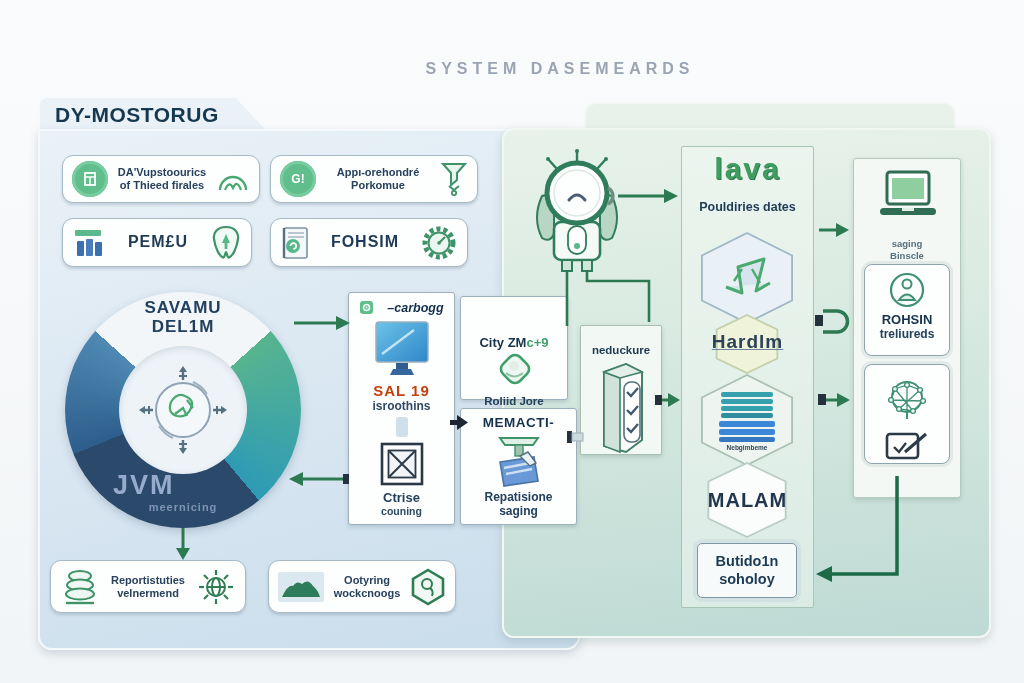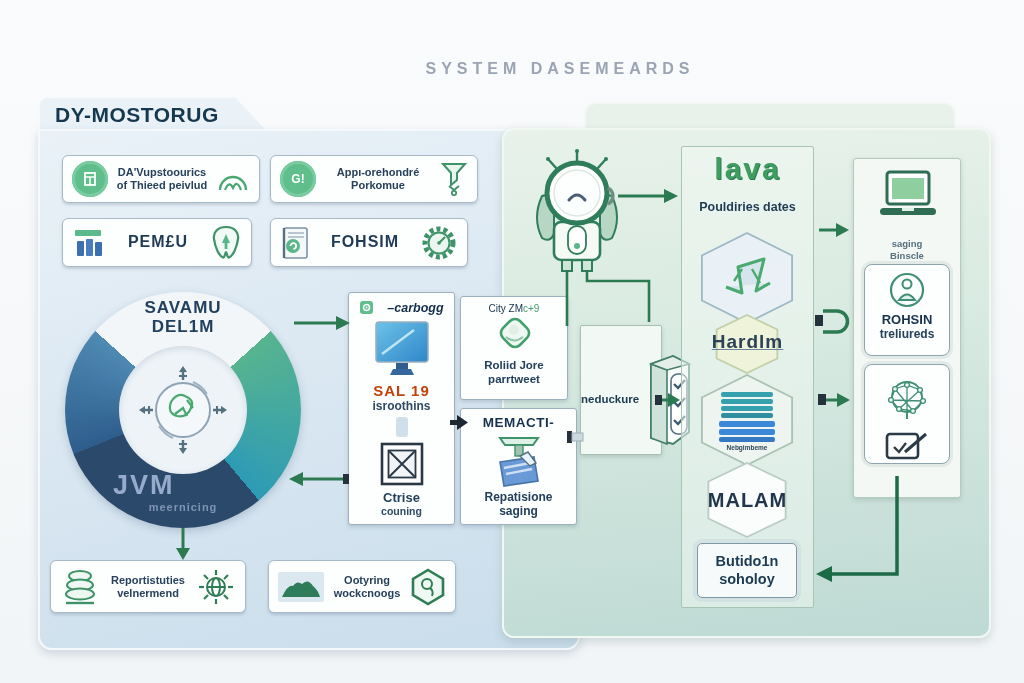--- a/index.html
+++ b/index.html
@@ -22,21 +22,21 @@
   .gtab{left:584px;top:102px;width:372px;height:30px;border-radius:12px 12px 0 0;
     background:#e8f2ea;border:2px solid #f3f8f4;border-bottom:none;}
   .gbody{left:502px;top:128px;width:489px;height:510px;border-radius:12px;
     background:linear-gradient(175deg,#e8f2ea 0%,#d6e9e0 45%,#bedad4 100%);
     border:2px solid #f1f7f3;box-shadow:0 4px 10px rgba(110,140,135,.28);}
 
   .paneltitle{left:55px;top:103px;font-size:21px;font-weight:700;color:#16384f;letter-spacing:.5px;}
 
   
   .fbox{display:flex;align-items:center;gap:8px;padding:0 9px;background:#fdfefe;
-    border:1.5px solid #a9bac7;border-radius:6px;box-shadow:0 2px 3px rgba(100,120,140,.28);}
+    border:1.5px solid #a9bac7;border-radius:11px;box-shadow:0 2px 3px rgba(100,120,140,.28);}
   .fbox .txt{flex:1;text-align:center;font-size:11px;font-weight:700;color:#27415c;line-height:1.18;}
   .fbox .big{font-size:16px;letter-spacing:1px;color:#1f3a55;}
   .badge{width:36px;height:36px;border-radius:50%;background:#5fbe8c;display:flex;align-items:center;
     justify-content:center;color:#fff;font-weight:700;font-size:12px;flex:none;box-shadow:inset 0 0 0 3px #79cba0;}
 
   
   .donut{left:65px;top:292px;width:236px;height:236px;border-radius:50%;
     background:conic-gradient(from 0deg,#f2f6f9 0deg 48deg,#57b48f 48deg,#2e9bb5 140deg,
       #2b4a6b 140deg 248deg,#2e5d8c 248deg,#4e8ab3 312deg,#f2f6f9 312deg 360deg);
     box-shadow:0 3px 8px rgba(90,110,135,.3);}
@@ -52,30 +52,30 @@
   .nodebox{background:#fdfefe;border:1.5px solid #9fb0bd;border-radius:3px;
     box-shadow:0 2px 4px rgba(100,120,140,.3);display:flex;flex-direction:column;align-items:center;}
   .carbogg{left:348px;top:292px;width:107px;height:233px;padding-top:7px;}
   .cb-head{display:flex;align-items:center;gap:13px;font-size:12.5px;font-weight:700;color:#142f4a;font-style:italic;}
   .cb-title{font-size:15px;font-weight:700;color:#c2410c;letter-spacing:1px;margin-top:4px;}
   .cb-sub{font-size:12px;color:#2f4a63;font-weight:700;}
   .cb-conn{width:12px;height:20px;background:#cfe0ea;border-radius:3px;margin:4px 0;}
   .cb-foot1{font-size:13px;color:#23405c;font-weight:700;margin-top:3px;}
   .cb-foot2{font-size:10.5px;color:#2f4a63;font-weight:700;}
   .citybox{left:460px;top:296px;width:108px;height:104px;padding-top:6px;}
-  .city-head{font-size:10px;font-weight:400;color:#16324d;}
+  .city-head{font-size:13px;font-weight:700;color:#16324d;margin-top:32px;}
   .city-head .grn{color:#3fa06b;}
   .citylines{font-size:11.5px;font-weight:700;color:#23405c;text-align:center;line-height:1.2;margin-top:2px;}
   .memacti{left:460px;top:408px;width:117px;height:117px;padding-top:6px;}
   .mem-head{font-size:13.5px;font-weight:700;color:#16324d;letter-spacing:.5px;}
   .memlines{font-size:12px;font-weight:700;color:#23405c;text-align:center;line-height:1.2;}
 
   
   .neduck{left:580px;top:325px;width:82px;height:130px;background:#f2f8f4;border:1.5px solid #a9bfb4;
-    border-radius:2px;display:flex;flex-direction:row;align-items:center;padding-top:18px;
+    border-radius:2px;display:flex;flex-direction:column;align-items:center;padding-top:18px;
     box-shadow:0 2px 4px rgba(110,135,125,.3);}
   .neduck .lbl{font-size:11.5px;font-weight:700;color:#1c3a50;}
 
   
   .hexpanel{left:681px;top:146px;width:133px;height:462px;background:rgba(240,248,242,.55);
     border:1.5px solid #a8c4b4;border-radius:2px;}
   .lava{left:681px;top:152px;width:133px;text-align:center;font-size:30px;font-weight:800;
     color:#3f9e5f;letter-spacing:2px;text-shadow:1px 1px 0 #2c7a52;}
   .pould{left:681px;top:200px;width:133px;text-align:center;font-size:12.5px;font-weight:700;color:#1e3a55;}
   .hex{clip-path:polygon(50% 0,96% 25%,96% 75%,50% 100%,4% 75%,4% 25%);}
@@ -121,21 +121,21 @@
 
   <div class="abs fbox" style="left:62px;top:155px;width:198px;height:48px;">
     <span class="badge">
       <svg width="16" height="16" viewBox="0 0 16 16">
           <rect x="3" y="2" width="10" height="12" fill="none" stroke="#fff" stroke-width="1.8"></rect>
           <line x1="3" y1="6" x2="13" y2="6" stroke="#fff" stroke-width="1.5"></line>
           <line x1="8" y1="6" x2="8" y2="14" stroke="#fff" stroke-width="1.5"></line>
         </svg>
     </span>
     <span class="txt">
-      <span>DA'Vupstoourics</span><br><span>of Thieed peivlud</span>
+      <span>DA'Vupstoourics</span><br><span>of Thieed firales</span>
     </span>
     <span>
       <svg width="34" height="28" viewBox="0 0 34 28">
           <path d="M4 25 A13 13 0 0 1 30 25" fill="none" stroke="#4aa873" stroke-width="2.4"></path>
           <path d="M9 25 q4 -10 8 -2 q4 -9 8 2" fill="none" stroke="#4aa873" stroke-width="2.2"></path>
         </svg>
     </span>
   </div>
 
   <div class="abs fbox" style="left:270px;top:155px;width:208px;height:48px;">

